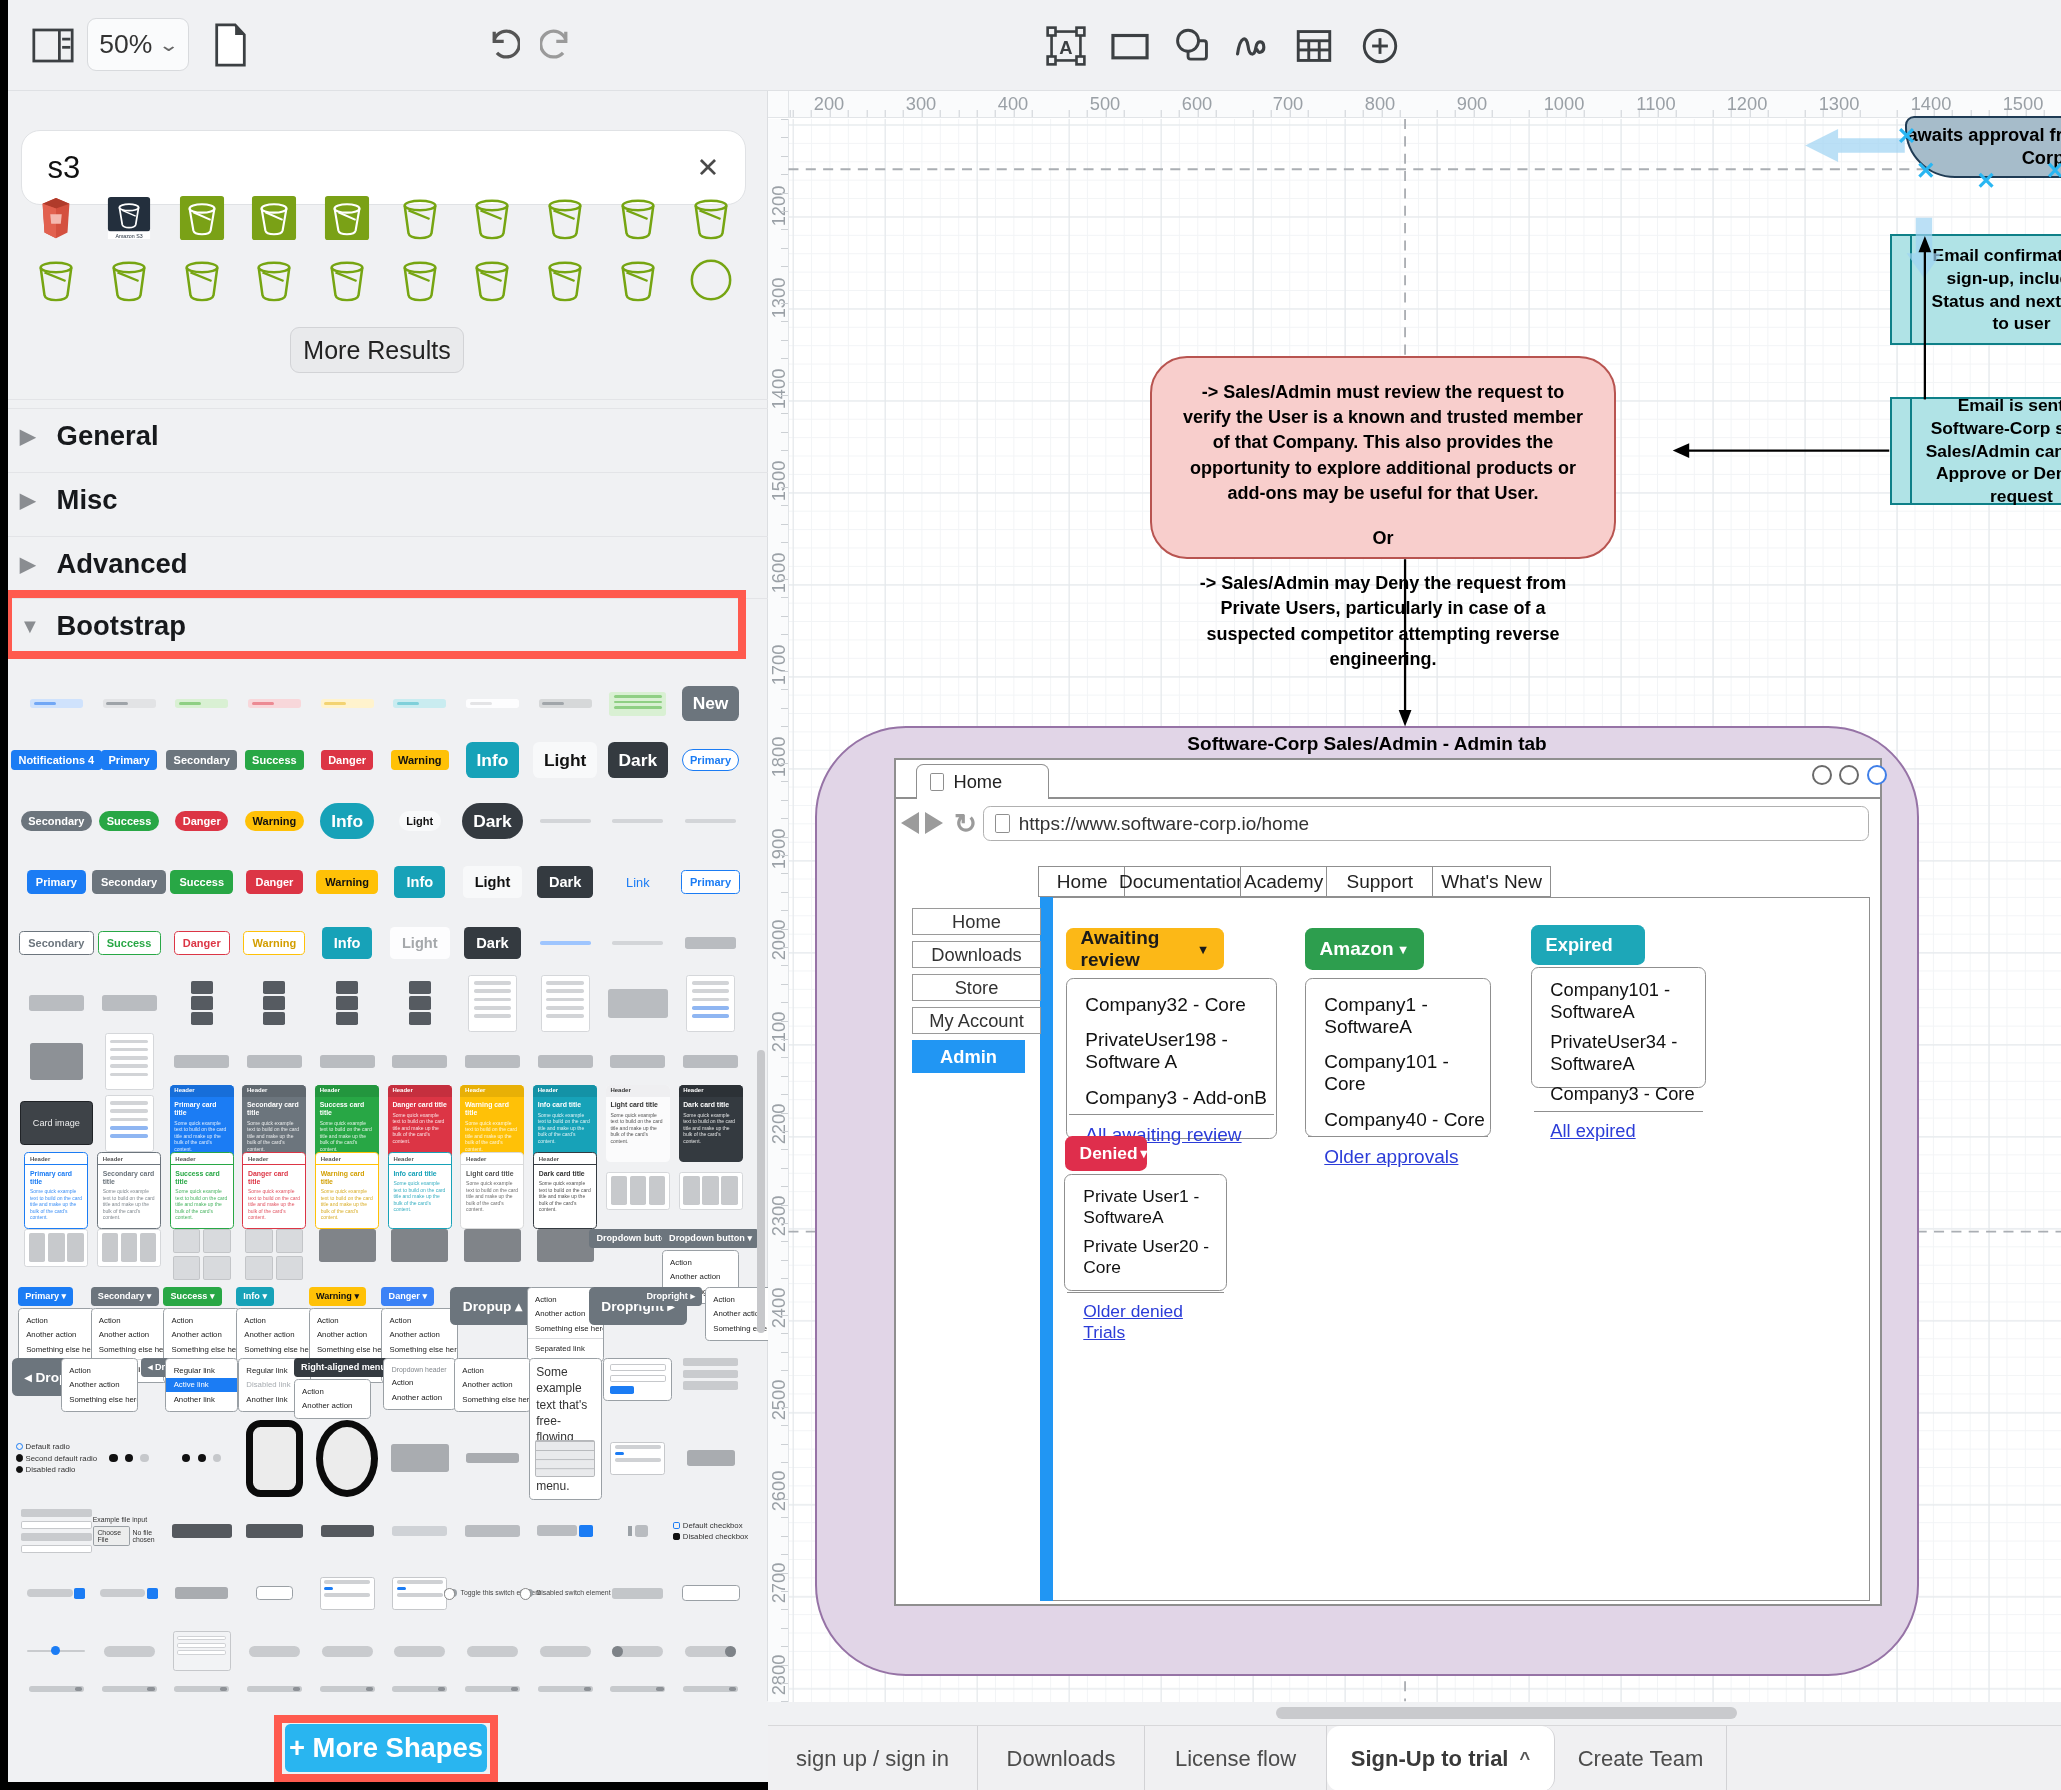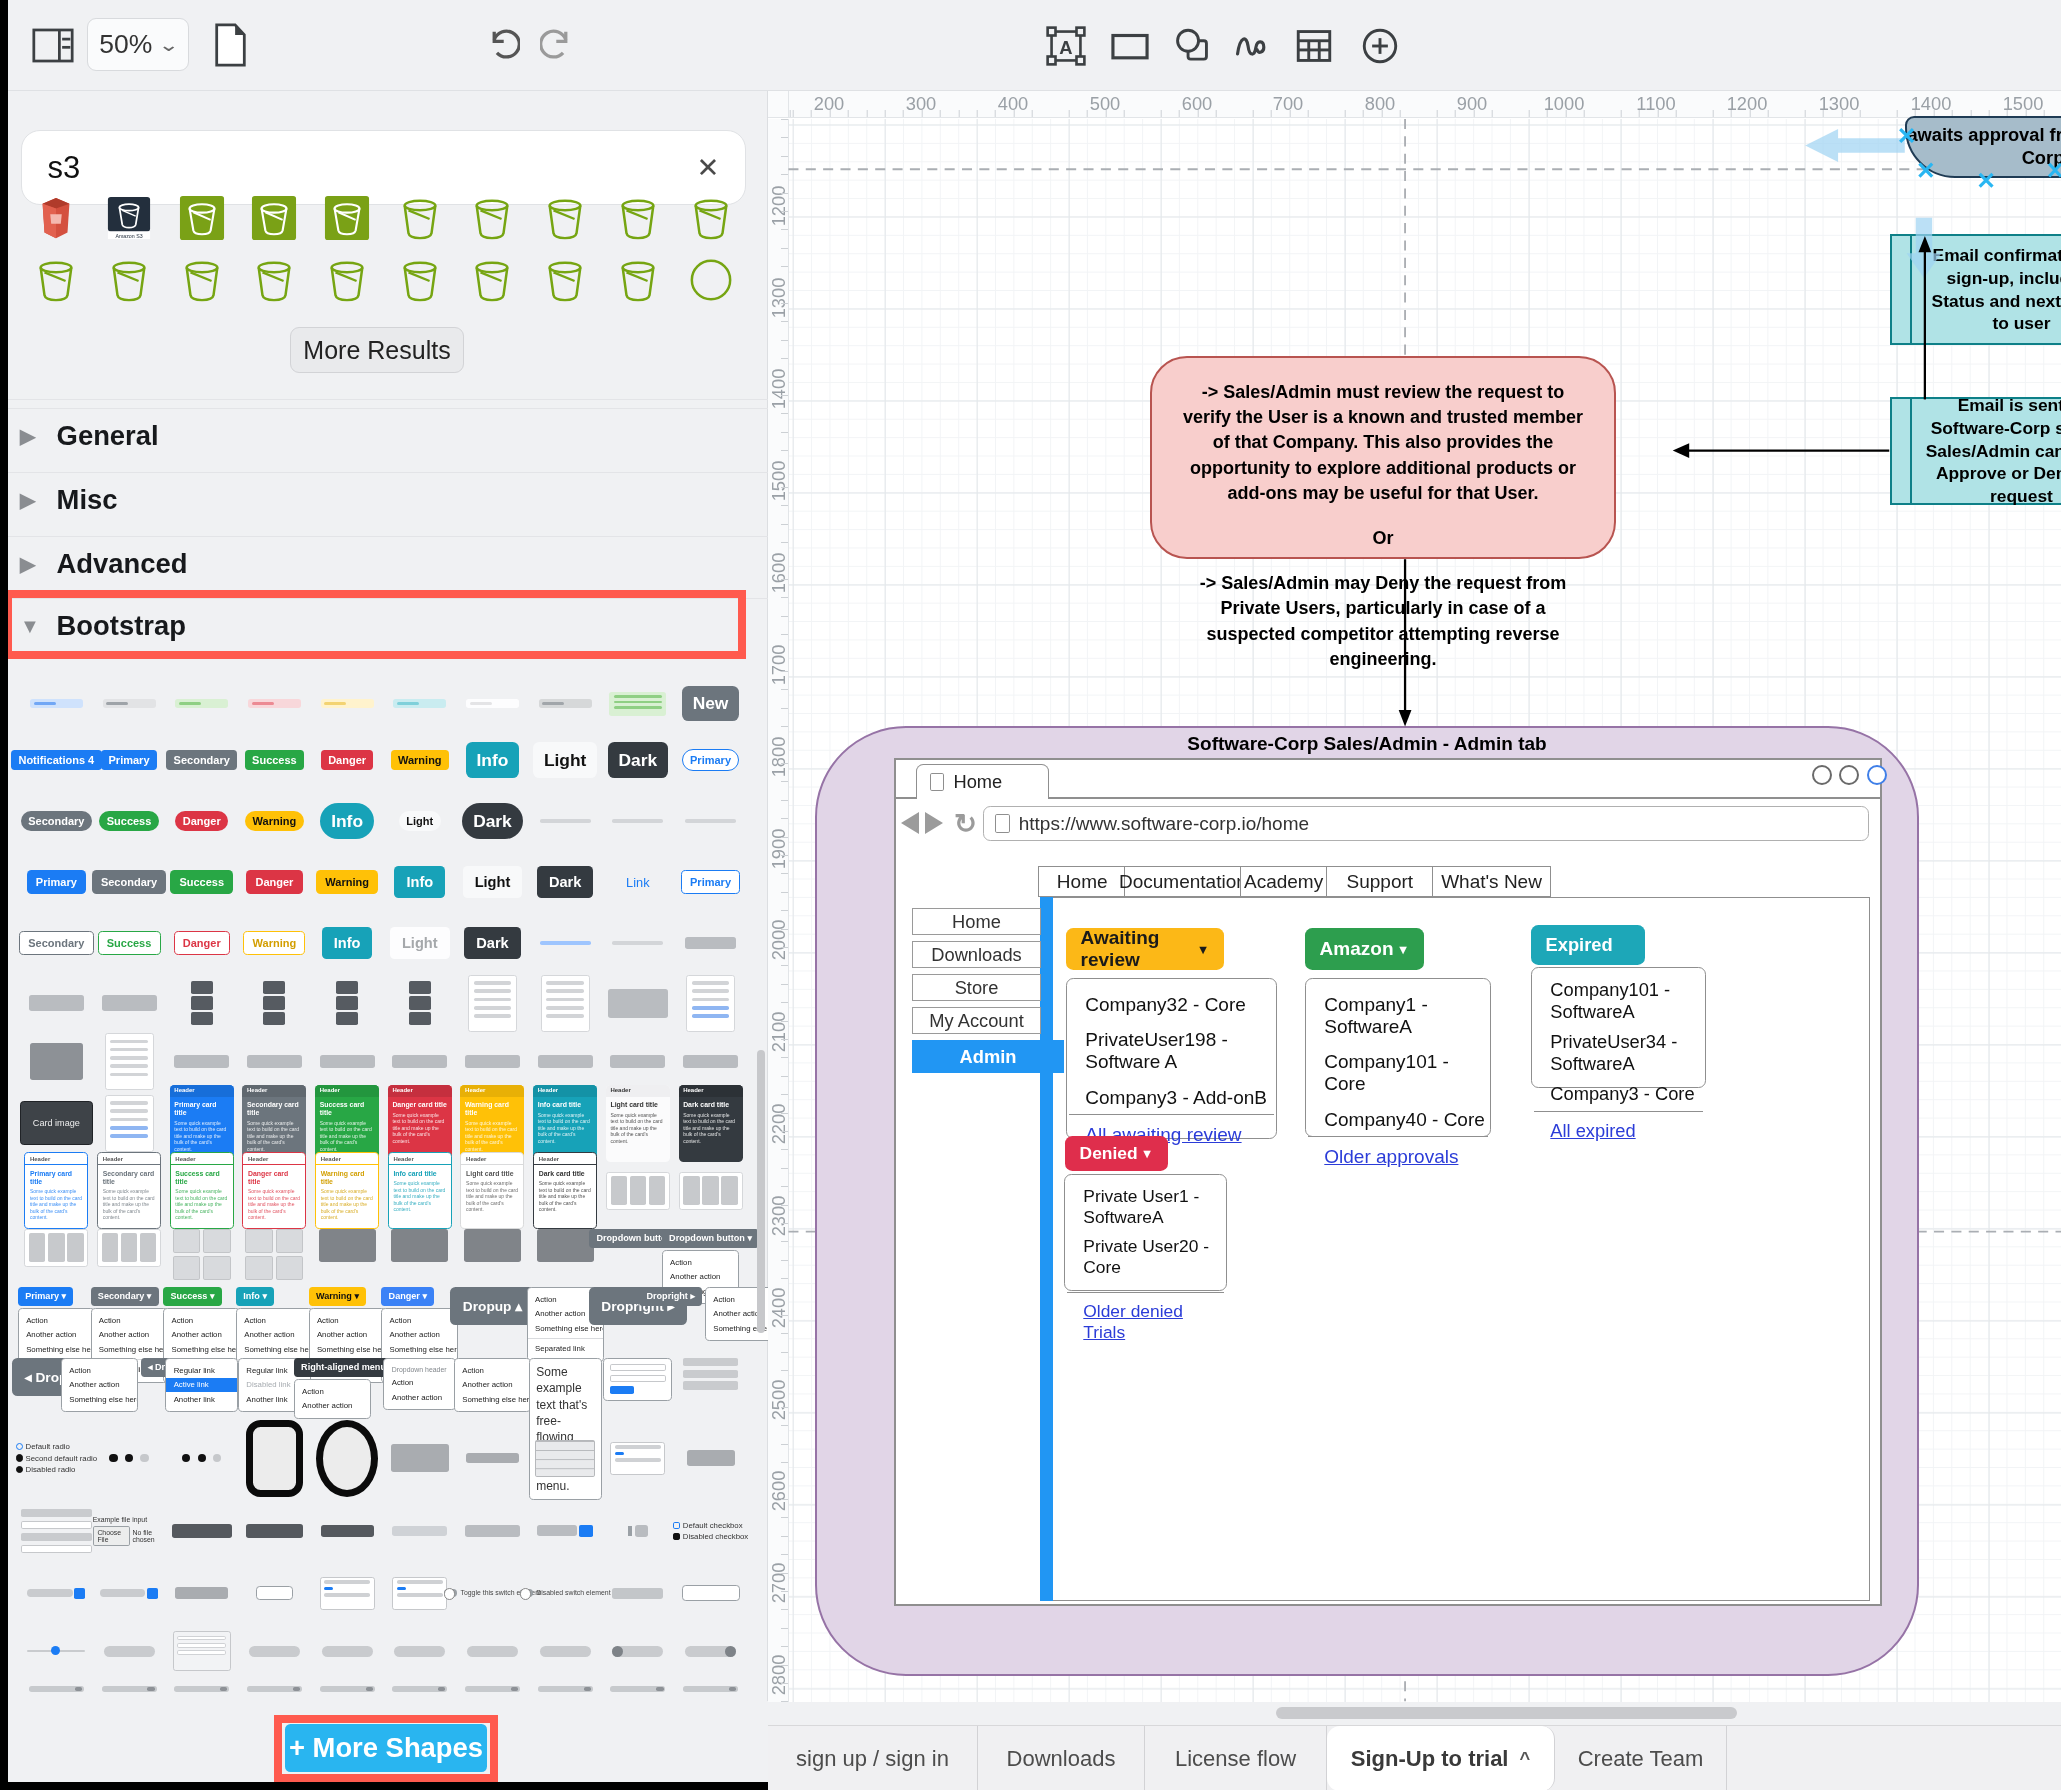--- a/index.html
+++ b/index.html
@@ -156,21 +156,21 @@
   .circ { position:absolute; width:20px; height:20px; border-radius:50%; border:2.3px solid #6a6a6a; background:#fff; }
   .circ.blue { border-color:#3f7fe8; }
   #urlField { position:absolute; left:983px; top:806px; width:886px; height:35px; border:1.8px solid #b0b0b0; border-radius:7.3px; background:#fff; display:flex; align-items:center; gap:9.1px; padding:0 11px; font-size:19px; color:#333; }
   .pageico { width:14.6px; height:18.3px; border:1.8px solid #8f8f8f; border-radius:1.8px; position:relative; flex:none; }
   #refreshIco { position:absolute; left:954px; top:808px; font-size:27.4px; color:#9b9b9b; font-weight:700; }
   #navTabs { position:absolute; left:1040px; top:866px; display:flex; }
   .nav-tab { border:1.8px solid #8f8f8f; margin-left:-1.8px; height:31px; display:flex; align-items:center; justify-content:center; font-size:19px; background:#fff; color:#222; }
   #contentBox { position:absolute; left:1040px; top:897px; width:830px; height:704px; background:#fff; border:1.8px solid #8f8f8f; }
   #blueBar { position:absolute; left:1040px; top:897px; width:12.8px; height:704px; background:#2196f3; }
   .side-item { position:absolute; left:912px; width:129px; height:27.4px; border:1.8px solid #9a9a9a; background:#fff; display:flex; align-items:center; justify-content:center; font-size:18.3px; color:#333; }
-  .side-item.active { background:#2196f3; color:#fff; border:none; width:152px; height:33px; font-weight:600; }
+  .side-item.active { background:#2196f3; color:#fff; border:none; width:113px; height:33px; font-weight:600; }
   .trial-btn { position:absolute; border-radius:7.3px; font-weight:600; display:flex; align-items:center; justify-content:space-between; padding:0 14.6px; z-index:8; }
   .trial-btn .car { font-size:14.6px; }
   .trial-list { position:absolute; background:#fff; border:1.8px solid #8f8f8f; border-radius:7.3px; display:flex; flex-direction:column; color:#111; z-index:8; }
   .trial-items { flex:1; display:flex; flex-direction:column; padding:14.6px 0 5.5px 18.3px; gap:13.7px; }
   .trial-sep { border-top:1.4px solid #8f8f8f; margin:0 1.8px; }
   .trial-link { padding:8.2px 0 11px 18.3px; color:#2b3cd8; text-decoration:underline; }
 
   #hscroll { position:absolute; left:1276px; top:1707px; width:461px; height:12px; border-radius:6.4px; background:#c9cacd; z-index:9; }
 
   
@@ -1481,21 +1481,21 @@
       </div>
       <div class="trial-list" style="left: 1531px; top: 967px; width: 175px; height: 121px; font-size: 18.3px;">
         <div class="trial-items" style="gap: 8.2px; padding-top: 11px;">
           <div>Company101 - SoftwareA</div>
           <div>PrivateUser34 - SoftwareA</div>
           <div>Company3 - Core</div>
         </div>
         <div class="trial-sep"></div>
         <div class="trial-link">All expired</div>
       </div>
-      <div class="trial-btn" style="left: 1065px; top: 1136px; width: 103px; height: 35px; background: rgb(223, 46, 76); color: rgb(255, 255, 255); font-size: 17.4px;">
+      <div class="trial-btn" style="left: 1065px; top: 1136px; width: 82px; height: 35px; background: rgb(223, 46, 76); color: rgb(255, 255, 255); font-size: 17.4px;">
         <span>Denied</span>
         <span class="car" style="font-size: 12.8px;">▼</span>
       </div>
       <div class="trial-list" style="left: 1064px; top: 1174px; width: 163px; height: 117px; font-size: 17.4px;">
         <div class="trial-items" style="gap: 8.2px; padding-top: 11px;">
           <div>Private User1 - SoftwareA</div>
           <div>Private User20 - Core</div>
           <div style="flex: 1 1 0%;"></div>
         </div>
         <div class="trial-sep"></div>

